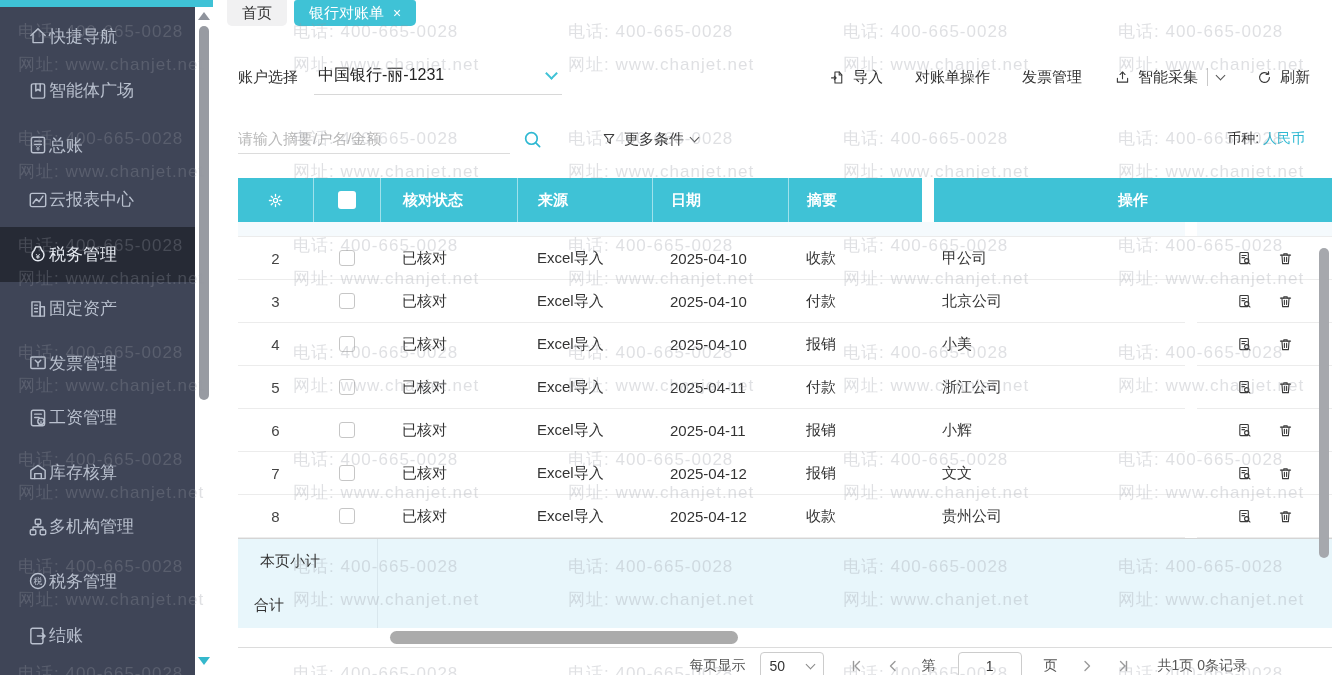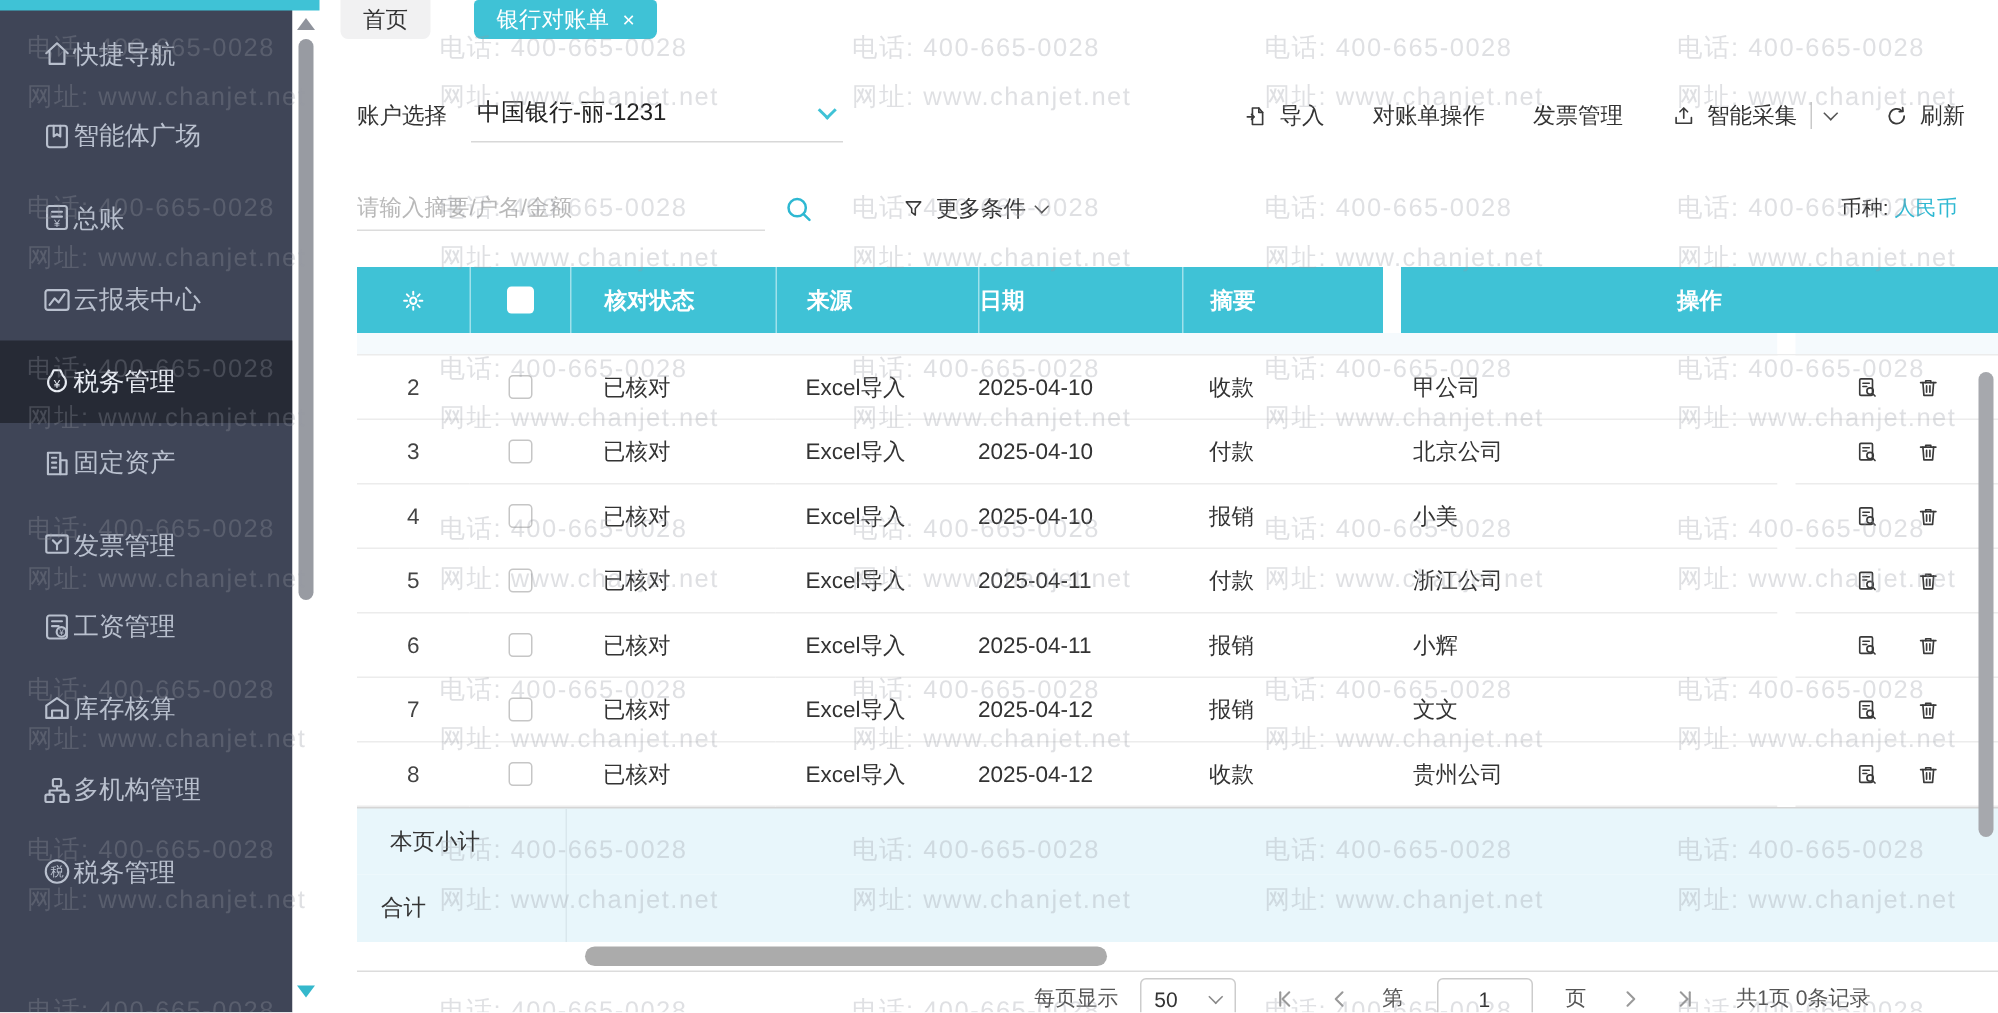--- a/index.html
+++ b/index.html
@@ -19,21 +19,21 @@
   .side-item .icon{width:22px;height:22px;flex:0 0 22px}
   .side-item .icon svg{width:22px;height:22px}
   .top-strip{position:absolute;left:0;top:0;width:213px;height:7px;background:#3fc2d6;z-index:4}
   .side-scrollbar{position:absolute;left:195px;top:0;width:18px;height:675px;background:#fff;z-index:3}
   .ss-up{position:absolute;left:3px;top:12px;width:0;height:0;border-left:6px solid transparent;border-right:6px solid transparent;border-bottom:8px solid #8f939c;cursor:pointer}
   .ss-thumb{position:absolute;left:4px;top:26px;width:10px;height:374px;background:#989ba2;border-radius:5px;cursor:pointer}
   .ss-down{position:absolute;left:3px;bottom:10px;width:0;height:0;border-left:6px solid transparent;border-right:6px solid transparent;border-top:8px solid #35b8cc;cursor:pointer}
 
   
   .main{position:absolute;left:213px;top:0;width:1119px;height:675px;background:#fff}
-  .tabbar{display:flex;height:26px;padding-left:14px;gap:29px;align-items:stretch}
+  .tabbar{display:flex;height:26px;padding-left:14px;gap:7px;align-items:stretch}
   .tab{display:flex;align-items:center;padding:0 15px;font-size:15px;cursor:pointer;border-radius:0 0 5px 5px}
   .tab.home{background:#f1f1f2;color:#333}
   .tab.active{background:#3fc2d6;color:#fff;gap:9px;border-radius:3px 3px 5px 5px}
   .tab .close{font-size:14px;cursor:pointer}
 
   .account-row{display:flex;align-items:center;margin-top:28px;height:46px;padding:0 22px 0 25px}
   .account-label{font-size:15px;color:#333}
   .account-select{display:flex;align-items:center;justify-content:space-between;width:248px;margin-left:16px;padding:6px 6px 8px 4px;border-bottom:1px solid #d8d8d8;font-size:16px;color:#222;cursor:pointer}
   .chev-cyan{width:9px;height:9px;border-right:2px solid #3fc2d6;border-bottom:2px solid #3fc2d6;transform:rotate(45deg);margin-top:-5px}
   .toolbar{margin-left:auto;display:flex;align-items:center;gap:32px;font-size:15px;color:#333}
@@ -54,21 +54,21 @@
   .currency .val{color:#2eb8d2;cursor:pointer}
 
   
   .table{position:relative;margin:16px 0 0 25px;width:1094px}
   .thead{display:flex;height:44px;background:#3fc2d6;color:#fff;font-size:15px;font-weight:700;align-items:stretch}
   .thead>div{display:flex;align-items:center}
   .c-gear{width:75px;justify-content:center}
   .c-check{width:67px;justify-content:center}
   .c-status{width:137px;padding-left:22px}
   .c-source{width:135px;padding-left:20px}
-  .c-date{width:136px;}
+  .c-date{width:136px;padding-left:18px}
   .c-summary{width:134px;padding-left:18px}
   .c-party{width:263px;padding-left:20px}
   .c-gap{width:12px;background:#fff}
   .c-actions{flex:1;display:flex;align-items:center;justify-content:center;gap:24px}
   .thead .c-check,.thead .c-status,.thead .c-source,.thead .c-date,.thead .c-summary,.thead .c-party{border-left:1px solid rgba(255,255,255,.5)}
   .gear-ic svg{width:19px;height:19px;color:#fff}
   .cb{width:16px;height:16px;border:1px solid #c6c6c6;border-radius:3px;background:#fff;cursor:pointer}
   .cb.hd{width:18px;height:18px;border:none}
 
   .row-sliver{display:flex;height:15px;border-bottom:1px solid #ececec}
@@ -205,20 +205,29 @@
           <span>多机构管理</span>
         </div>
         <div class="side-item">
           <span class="icon">
             <svg viewBox="0 0 20 20" fill="none" stroke="currentColor" stroke-width="1.3" stroke-linecap="round" stroke-linejoin="round">
               <circle cx="10" cy="10" r="6.8"></circle>
               <text x="10" y="12.8" font-size="8" text-anchor="middle" fill="currentColor" stroke="none">税</text>
             </svg>
           </span>
           <span>税务管理</span>
+        </div>
+        <div class="side-item">
+          <span class="icon">
+            <svg viewBox="0 0 20 20" fill="none" stroke="currentColor" stroke-width="1.3" stroke-linecap="round" stroke-linejoin="round">
+              <rect x="3.5" y="3" width="11" height="14" rx="1.5"></rect>
+              <path d="M9.5 10h7M13.8 7.5L16.5 10l-2.7 2.5"></path>
+            </svg>
+          </span>
+          <span>结账</span>
         </div>
       </div>
   </div>
   <div class="side-scrollbar">
     <div class="ss-up"></div>
     <div class="ss-thumb"></div>
     <div class="ss-down"></div>
   </div>
   <div class="top-strip"></div>
 

